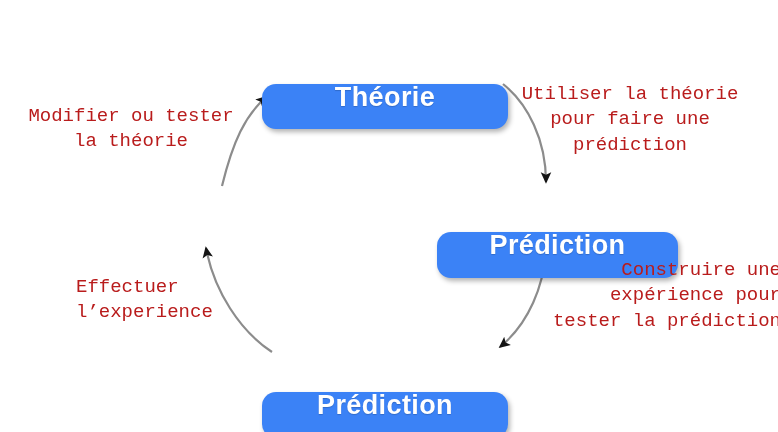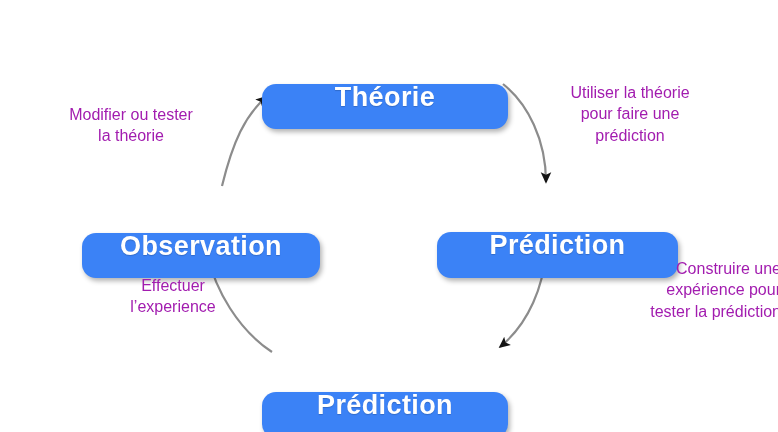--- a/index.html
+++ b/index.html
@@ -45,40 +45,40 @@
     white-space: nowrap;
     text-shadow: 0 1px 1px rgba(0,0,0,0.18);
   }
   #node-theorie   { left: 262px; top: 44px;  width: 246px; height: 45px; }
   #node-prediction{ left: 437px; top: 192px; width: 241px; height: 46px; }
   #node-observation{left: 82px;  top: 193px; width: 238px; height: 45px; }
   #node-experience{ left: 262px; top: 352px; width: 246px; height: 46px; }
 
   .edge-label {
     position: absolute;
-    color: #a21caf;
-    font-size: 16px;
+    color: #b91c1c;
+    font-size: 19px;
     line-height: 1.33;
     white-space: pre-line;
+    font-family: Liberation Mono, monospace;
   }
   #label-theory-to-prediction {
     left: 511px; top: 82px; width: 238px;
     text-align: center;
   }
   #label-prediction-to-experience {
     left: 543px; top: 258px; width: 238px;
     text-align: right;
   }
   #label-observation-to-theory {
     left: 18px; top: 104px; width: 226px;
     text-align: center;
   }
   #label-experience-to-observation {
-    left: 93px; top: 275px; width: 160px;
-    text-align: center;
+    left: 76px; top: 275px; width: 160px;
   }
 </style>
 </head>
 <body>
 
 <div id="canvas">
 
   <svg id="arrow-layer" viewBox="0 0 778 432" width="778" height="432" xmlns="http://www.w3.org/2000/svg">
     <defs>
       <marker id="head" viewBox="0 0 10 10" refX="8.5" refY="5" markerWidth="5.2" markerHeight="5.2" orient="auto-start-reverse">
@@ -100,23 +100,20 @@
   </div>
 
   <div class="node" id="node-prediction">
     <span class="node-label">Prédiction</span>
   </div>
 
   <div class="node" id="node-experience">
     <span class="node-label">Prédiction</span>
   </div>
 
-  <div class="node" id="node-observation">
-    <span class="node-label">Observation</span>
-  </div>
 
   <div class="edge-label" id="label-theory-to-prediction">Utiliser la théorie
 pour faire une
 prédiction</div>
 
   <div class="edge-label" id="label-prediction-to-experience">Construire une
 expérience pour
 tester la prédiction</div>
 
   <div class="edge-label" id="label-experience-to-observation">Effectuer

